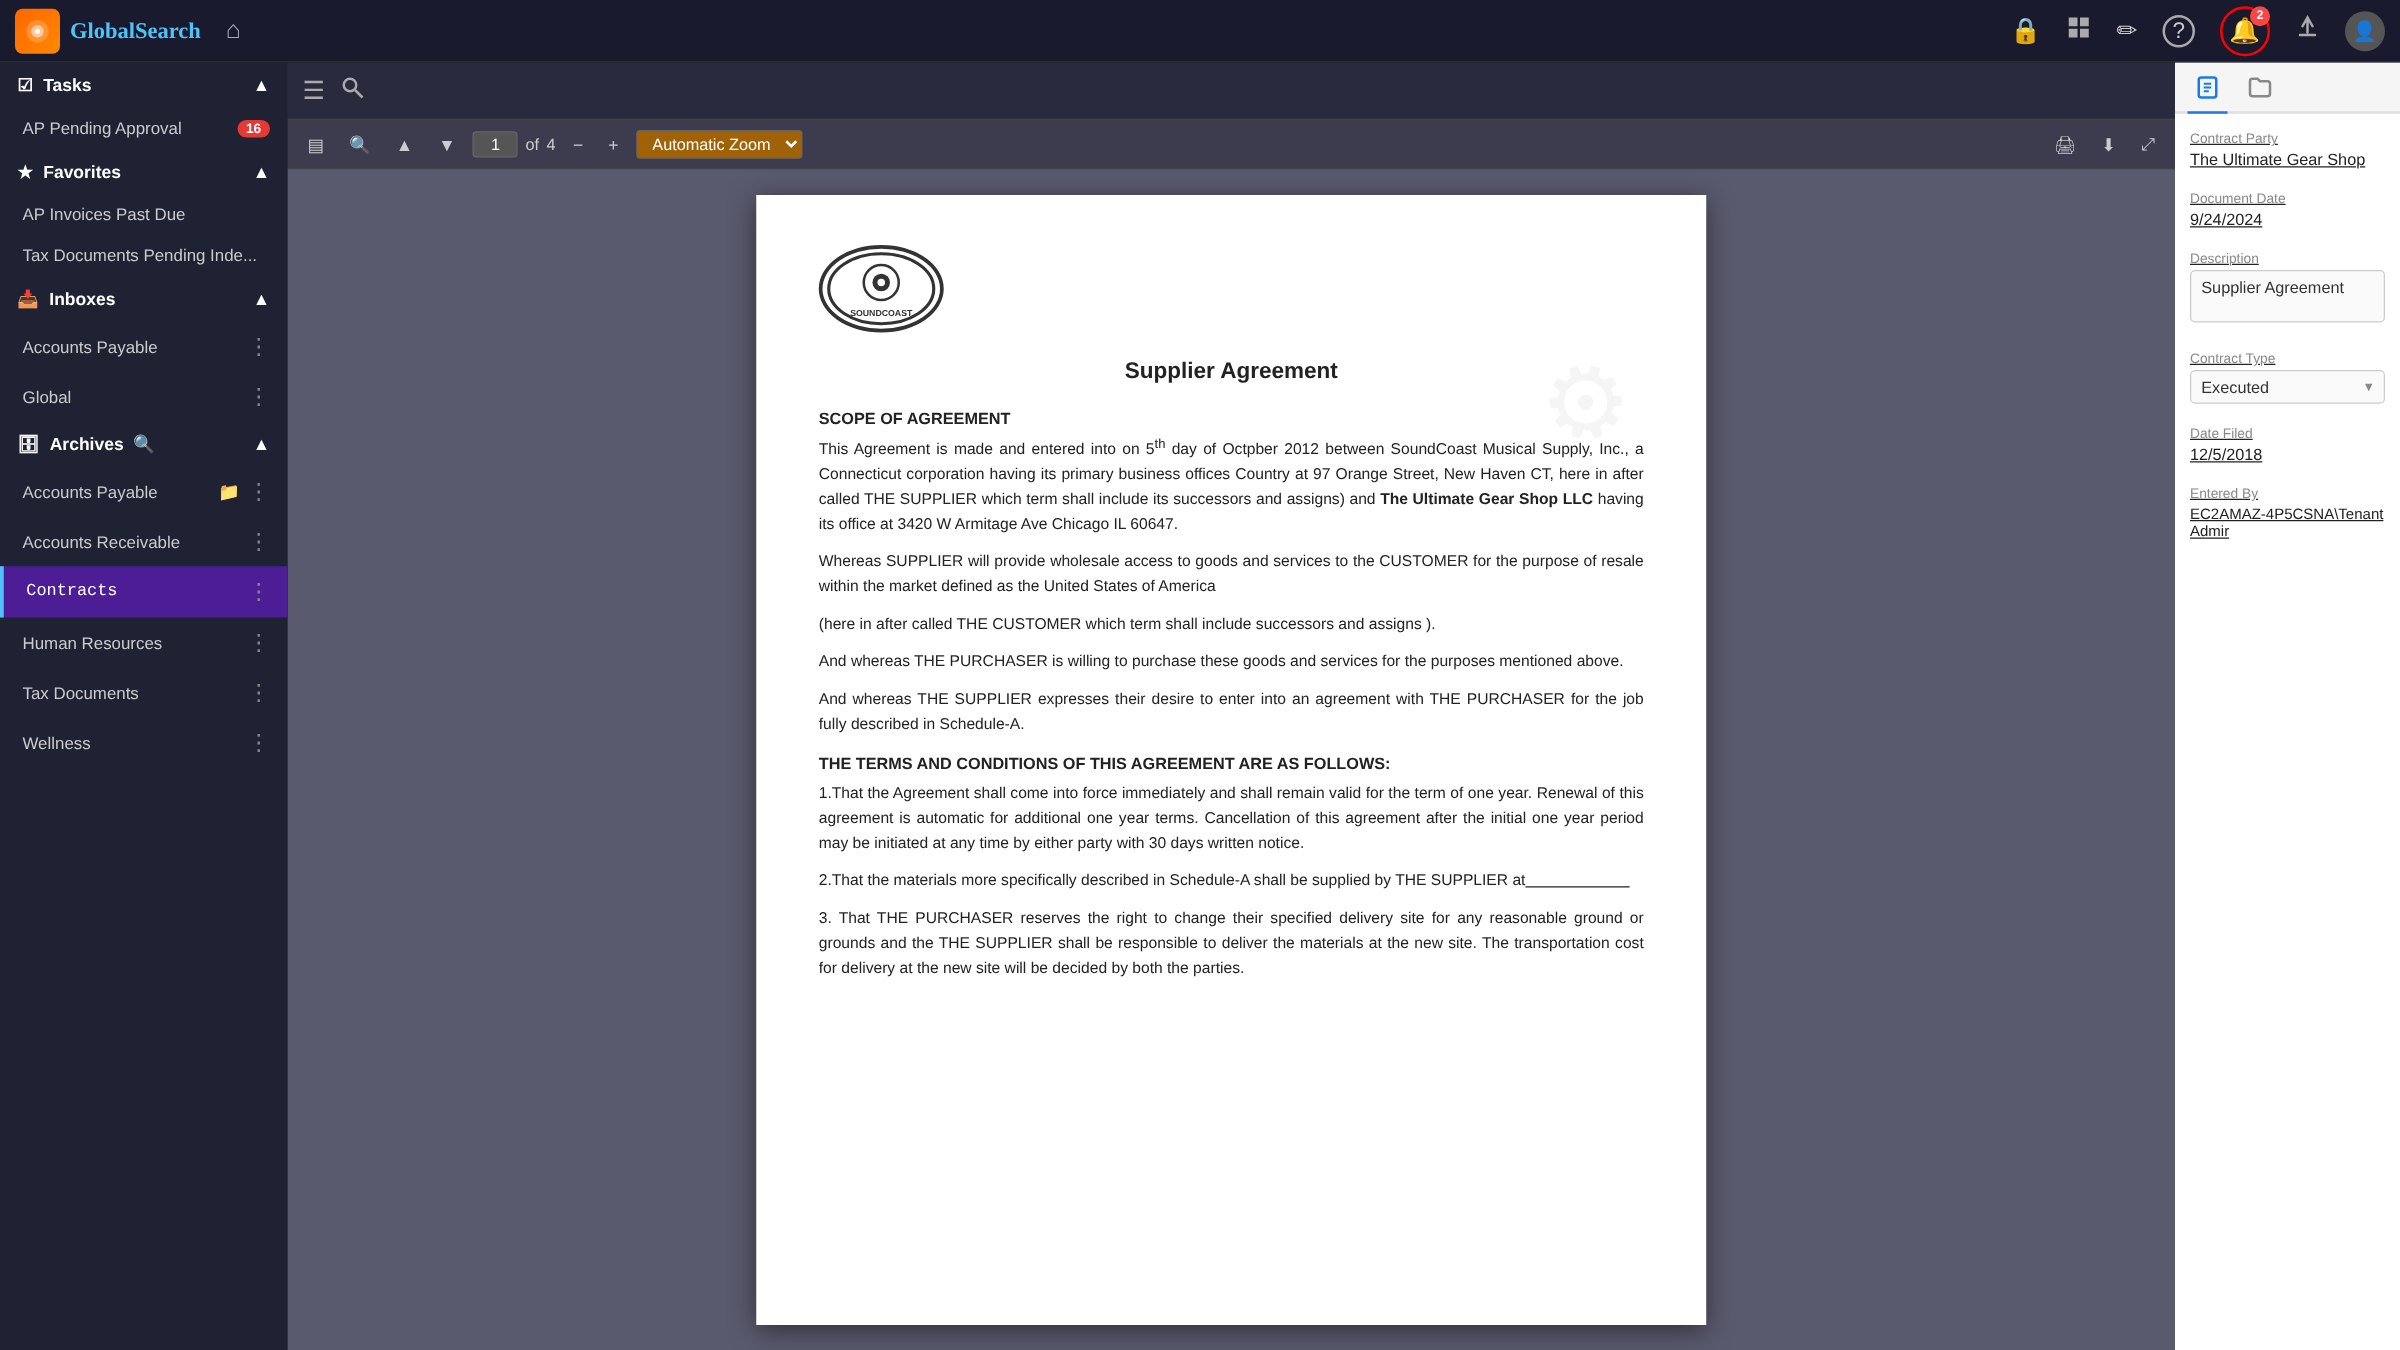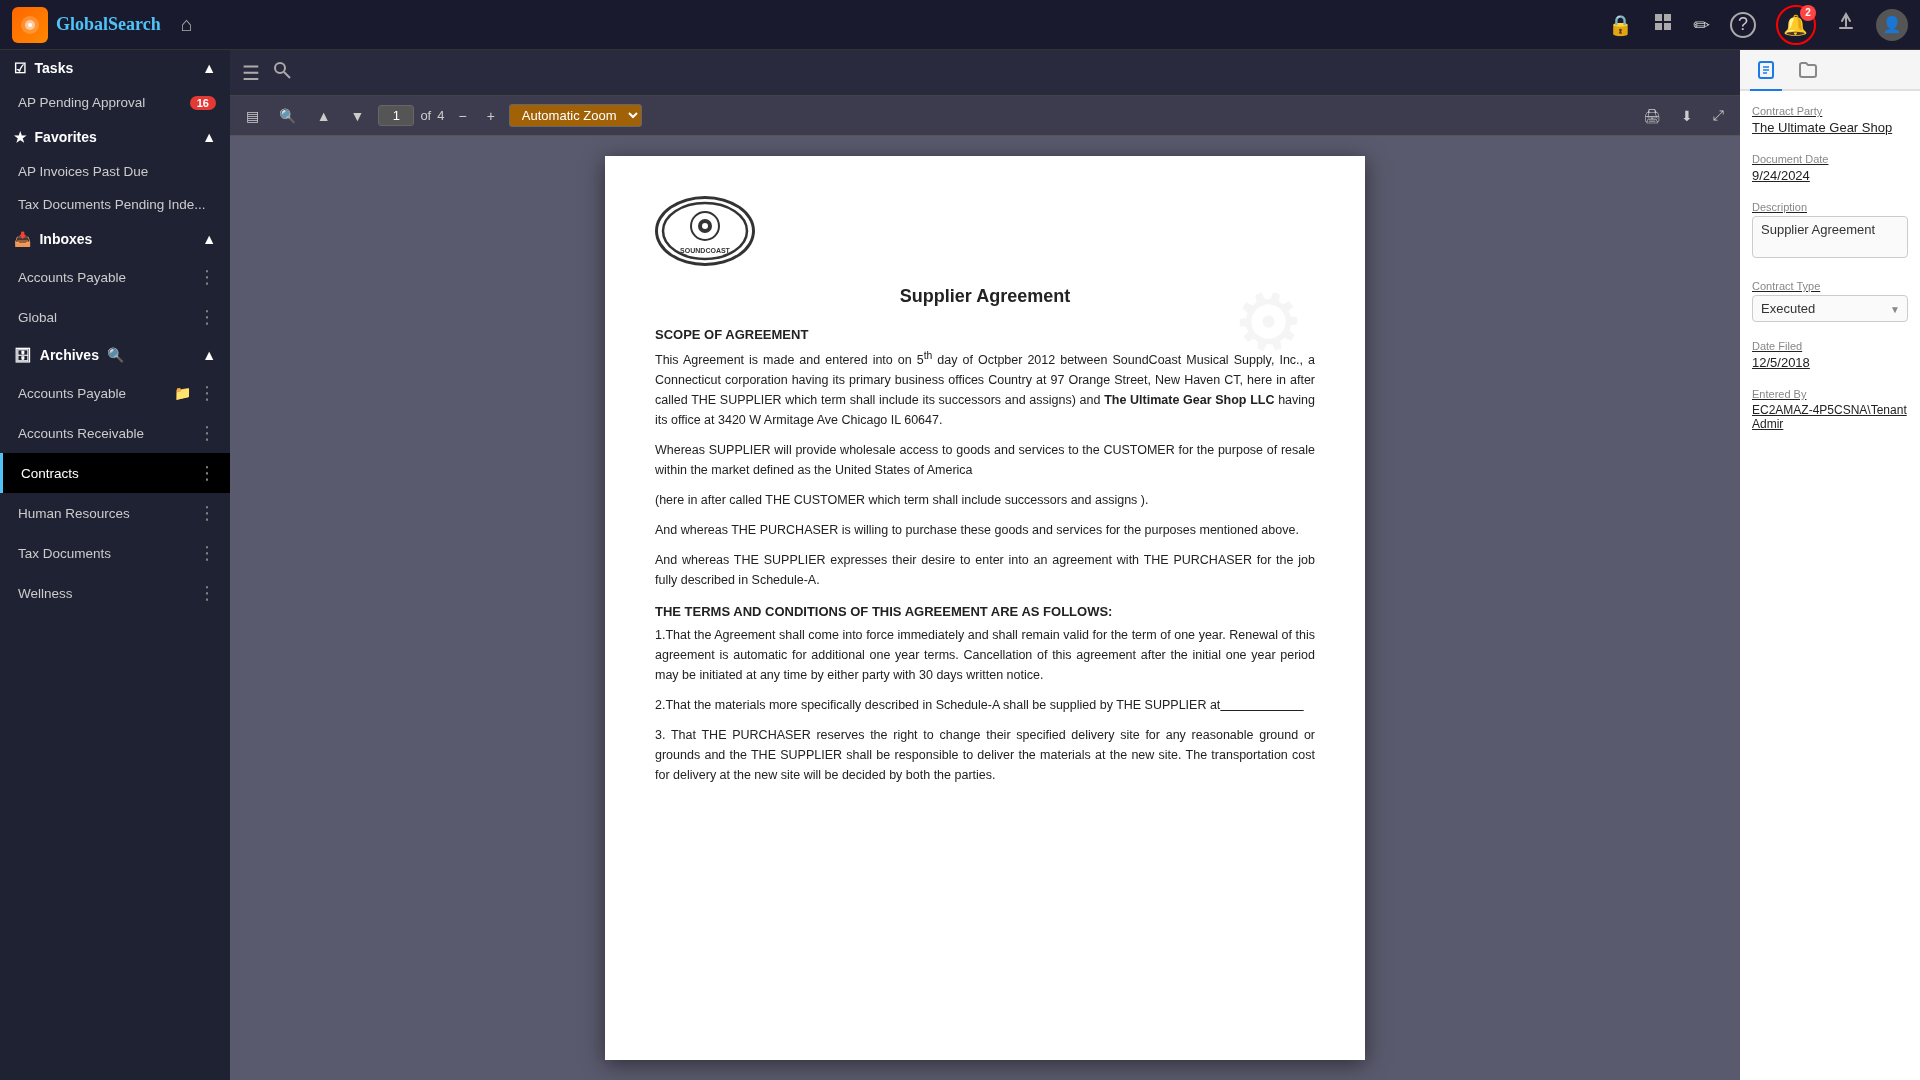--- a/index.html
+++ b/index.html
@@ -124,21 +124,21 @@
     }
     .sidebar-item {
       display: flex;
       align-items: center;
       justify-content: space-between;
       padding: 9px 14px 9px 18px;
       cursor: pointer;
       font-size: 13.5px;
       color: #ccc;
     }
-    .sidebar-item.active { background: #000000; color: #fff; border-left: 3px solid #4fc3f7; }
+    .sidebar-item.active { background: #4c1d95; color: #fff; border-left: 3px solid #4fc3f7; font-family: Liberation Mono, monospace; }
     .sidebar-item .item-right { display: flex; align-items: center; gap: 6px; text-align: right; }
     .badge {
       background: #e53935;
       color: #fff;
       border-radius: 10px;
       padding: 1px 7px;
       font-size: 11px;
       font-weight: bold;
     }
     .three-dot { color: #888; font-size: 18px; }

